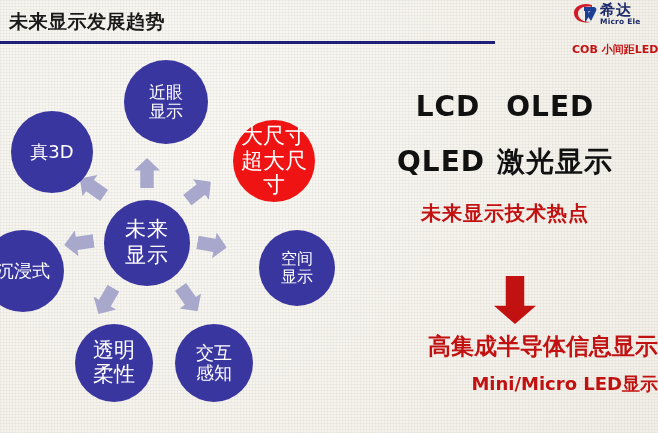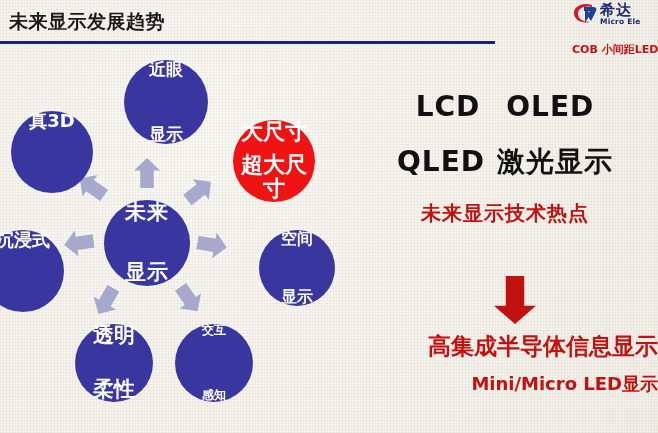--- a/index.html
+++ b/index.html
@@ -51,43 +51,43 @@
     position:absolute;left:0px;top:27px;
     font-size:11px;font-weight:bold;color:#c41212;
     letter-spacing:0px;white-space:nowrap;margin-top:14px;
   }
 
   
   #diagram{position:absolute;left:0;top:48px;width:352px;height:385px;}
   .node{
     position:absolute;border-radius:50%;
     display:flex;flex-direction:column;
-    align-items:center;justify-content:space-between;
-    color:#ffffff;font-weight:bold;text-align:center;
+    align-items:center;justify-content:center;
+    color:#ffffff;font-weight:normal;text-align:center;
     line-height:1.12;
     box-sizing:border-box;
   }
   .node.blue{background:#3a36a0;}
   .node.red{background:#ef1313;}
   .node .ln{display:block;}
 
   #node-center{
     left:104px;top:152px;width:86px;height:86px;
     font-size:21px;background:#3a36a0;
     letter-spacing:1px;
   }
   #node-center .ln{margin:1px 0;}
 
   #node-near-eye{left:124px;top:12px;width:84px;height:84px;font-size:17px;}
   #node-large-size{left:233px;top:72px;width:82px;height:82px;font-size:22px;}
   #node-true3d{left:11px;top:63px;width:82px;height:82px;font-size:18px;}
   #node-immersive{left:-18px;top:182px;width:82px;height:82px;font-size:18px;}
   #node-space{left:259px;top:182px;width:76px;height:76px;font-size:16px;}
   #node-transparent{left:75px;top:276px;width:78px;height:78px;font-size:21px;}
-  #node-interactive{left:175px;top:276px;width:78px;height:78px;font-size:12px;}
+  #node-interactive{left:175px;top:276px;width:78px;height:78px;font-size:18px;}
 
   
   .arrow{
     position:absolute;width:26px;height:30px;
     background:#a8a8cc;
     clip-path:polygon(50% 0%, 100% 42%, 76% 42%, 76% 100%, 24% 100%, 24% 42%, 0% 42%);
     transform-origin:50% 50%;
   }
 
   

